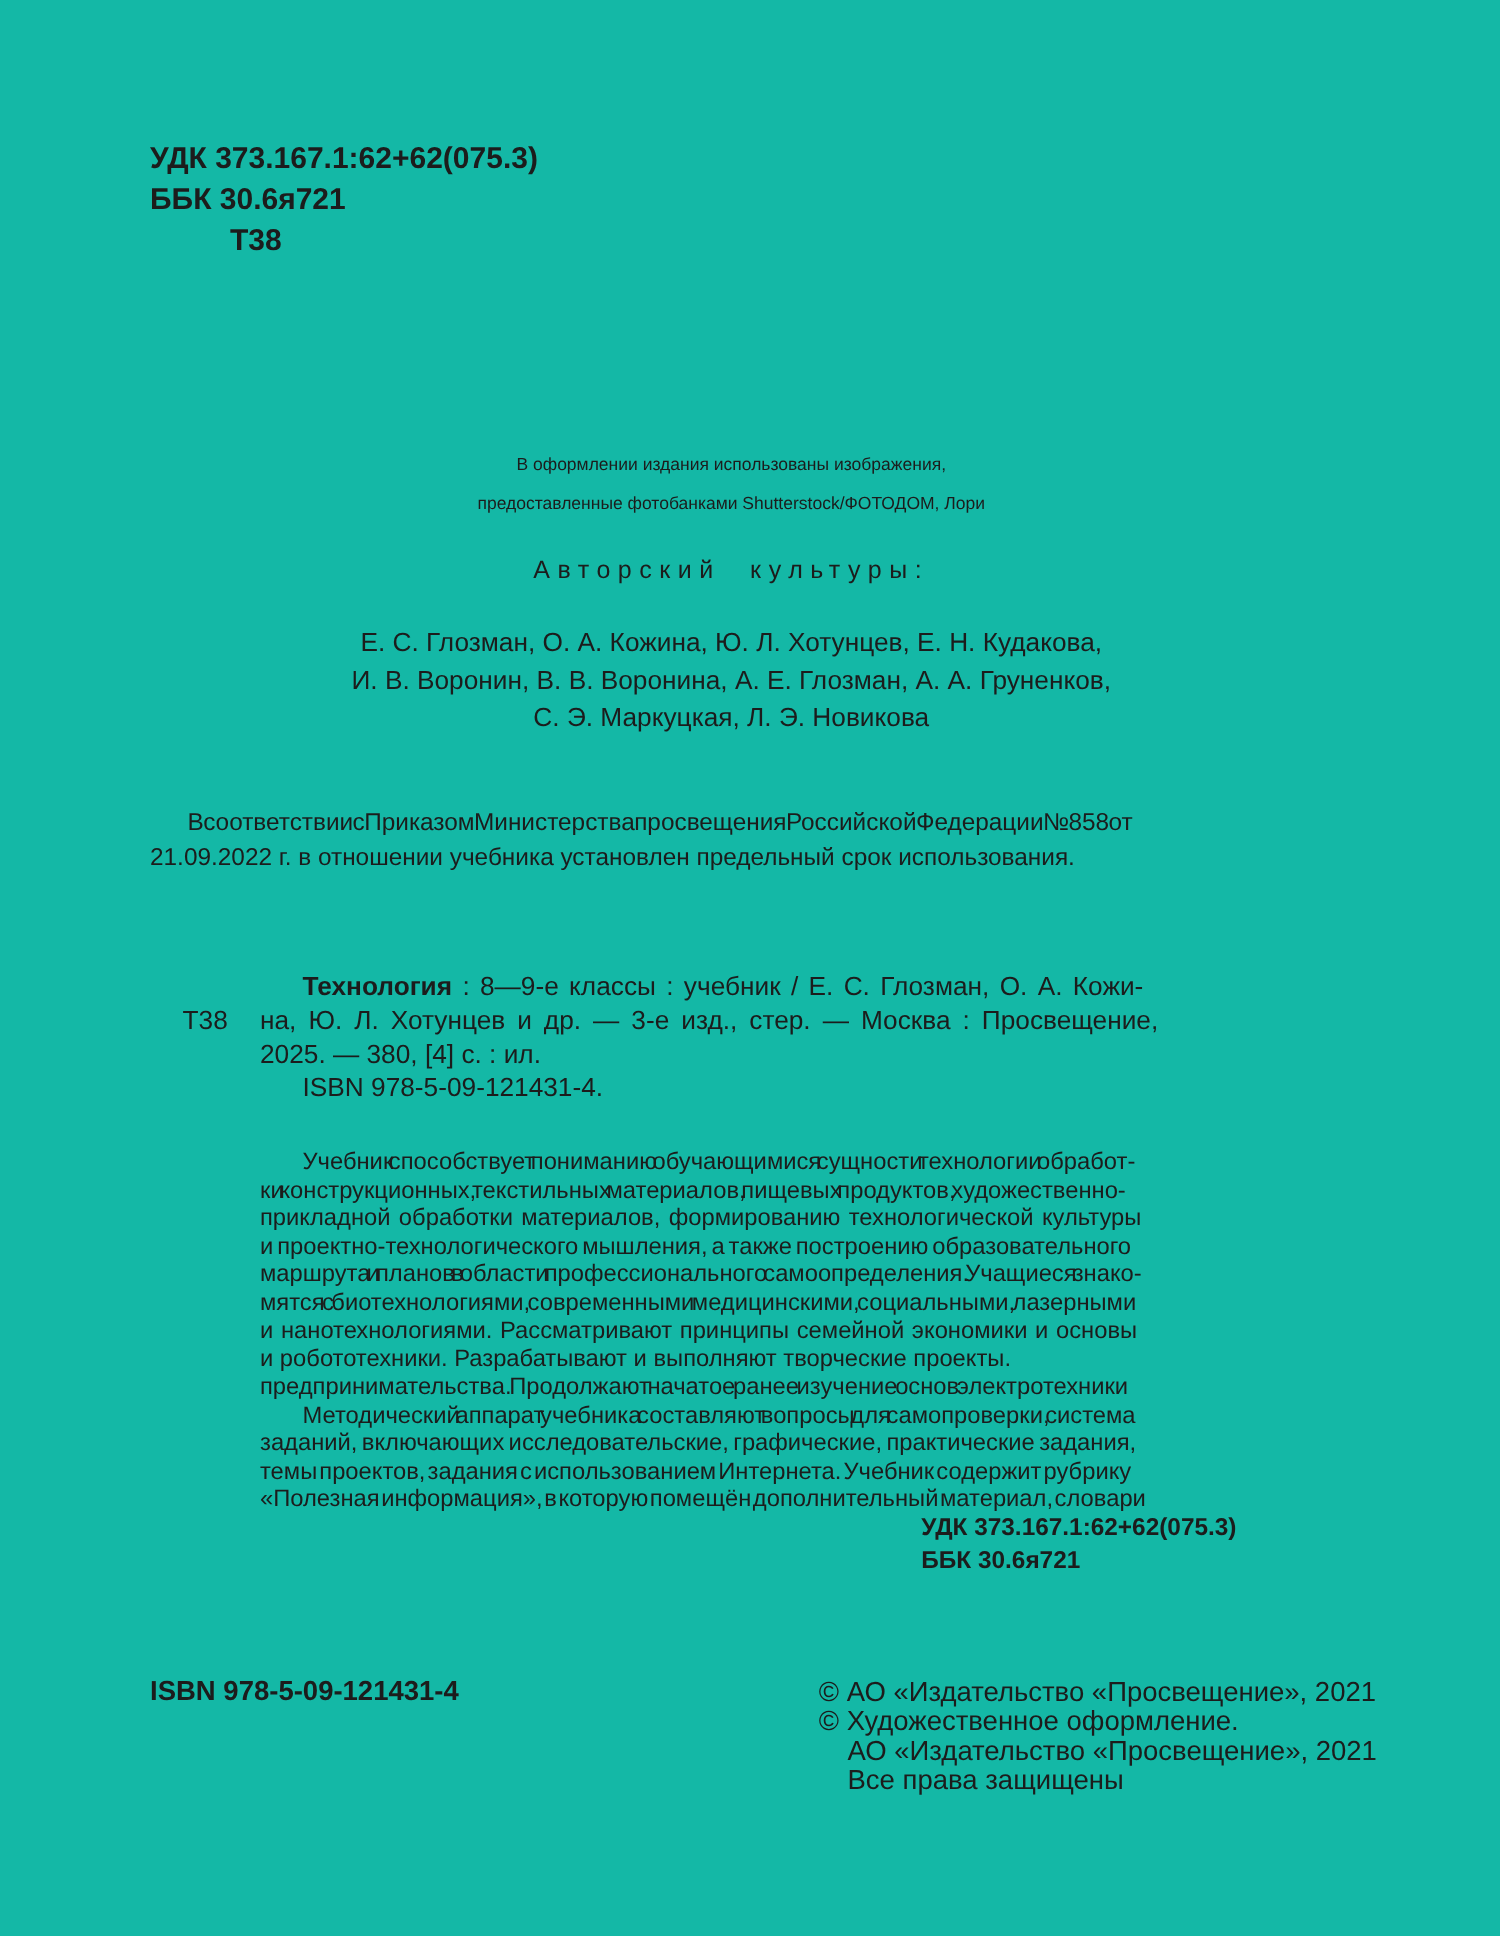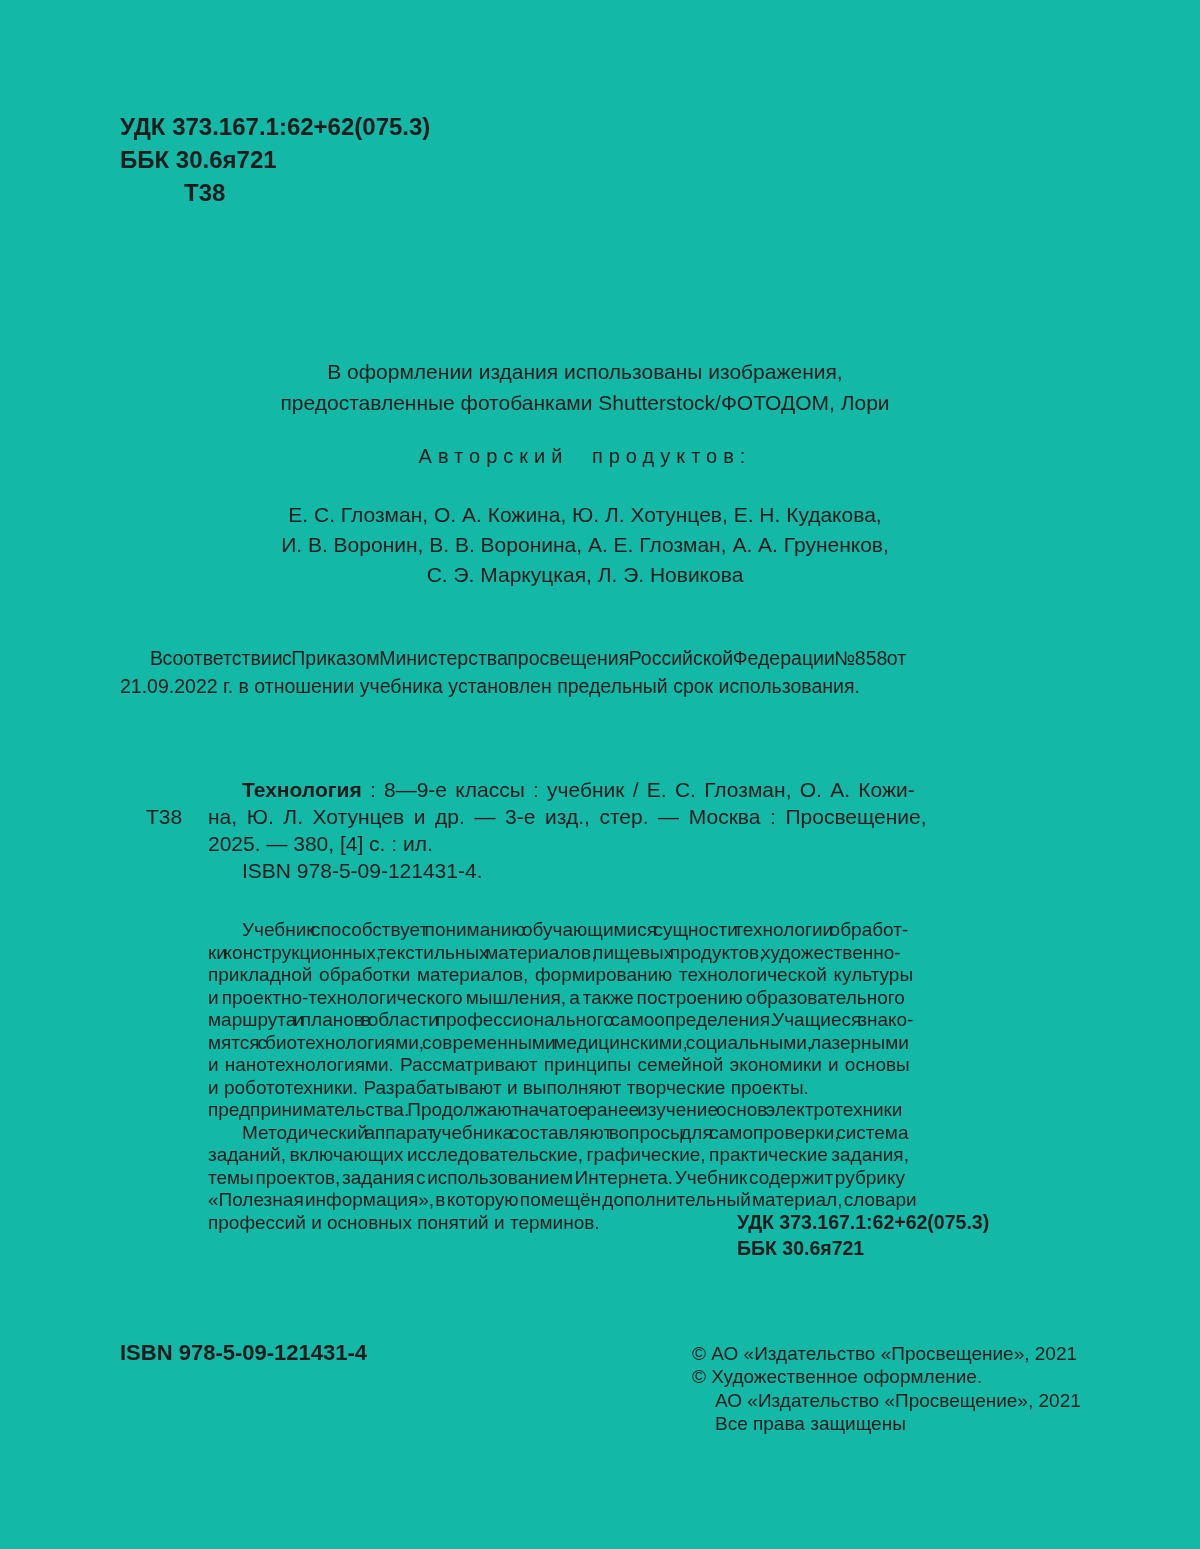--- a/index.html
+++ b/index.html
@@ -12,21 +12,21 @@
     overflow:hidden;
   }
   .abs{position:absolute;}
   .line{display:block;}
 
   
   .top-codes{left:120px;top:110px;font-weight:700;font-size:24px;line-height:33px;}
   .top-codes .sign-line{padding-left:64px;}
 
   
-  .credits{left:120px;top:356px;width:930px;text-align:center;font-size:21px;line-height:31px;}
+  .credits{left:120px;top:356px;width:930px;text-align:center;font-size:14px;line-height:31px;}
 
   
   .authors-heading{left:120px;top:445px;width:930px;text-align:center;font-size:20px;letter-spacing:6px;word-spacing:12px;}
   .authors{left:120px;top:500px;width:930px;text-align:center;font-size:21px;line-height:30px;}
 
   
   .ministry{left:120px;top:644px;width:900px;font-size:19.5px;line-height:28px;}
   .indent30{padding-left:30px;}
 
   
@@ -36,40 +36,40 @@
   .bold{font-weight:700;}
 
   
   .annotation{left:208px;top:919px;width:808px;font-size:19px;line-height:22.5px;}
 
   
   .right-codes{left:737px;top:1209px;font-weight:700;font-size:19.5px;line-height:26px;}
 
   
   .footer-isbn{left:120px;top:1340px;font-weight:700;font-size:22px;}
-  .copyright{left:692px;top:1342px;font-size:19px;line-height:23.3px;}
+  .copyright{left:655px;top:1342px;font-size:22px;line-height:23.3px;}
   .indent23{padding-left:23px;}
 </style>
 </head>
 <body>
 
 <div class="page">
 
   <div class="abs top-codes">
     <span class="line">УДК 373.167.1:62+62(075.3)</span>
     <span class="line">ББК 30.6я721</span>
     <span class="line sign-line">Т38</span>
   </div>
 
   <div class="abs credits">
     <span class="line">В оформлении издания использованы изображения,</span>
     <span class="line">предоставленные фотобанками Shutterstock/ФОТОДОМ, Лори</span>
   </div>
 
-  <div class="abs authors-heading">Авторский продуктов:</div>
+  <div class="abs authors-heading">Авторский культуры:</div>
 
   <div class="abs authors">
     <span class="line">Е. С. Глозман, О. А. Кожина, Ю. Л. Хотунцев, Е. Н. Кудакова,</span>
     <span class="line">И. В. Воронин, В. В. Воронина, А. Е. Глозман, А. А. Груненков,</span>
     <span class="line">С. Э. Маркуцкая, Л. Э. Новикова</span>
   </div>
 
   <div class="abs ministry">
     <span class="line indent30" style="word-spacing: -5.9px;">В соответствии с Приказом Министерства просвещения Российской Федерации № 858 от</span>
     <span class="line">21.09.2022 г. в отношении учебника установлен предельный срок использования.</span>
@@ -90,21 +90,20 @@
     <span class="line" style="word-spacing: -2.16667px;">и проектно-технологического мышления, а также построению образовательного</span>
     <span class="line" style="word-spacing: -8.375px;">маршрута и планов в области профессионального самоопределения. Учащиеся знако-</span>
     <span class="line" style="word-spacing: -7.33333px;">мятся с биотехнологиями, современными медицинскими, социальными, лазерными</span>
     <span class="line" style="word-spacing: 0.857143px;">и нанотехнологиями. Рассматривают принципы семейной экономики и основы</span>
     <span class="line">и робототехники. Разрабатывают и выполняют творческие проекты.</span>
     <span class="line" style="word-spacing: -7.16667px;">предпринимательства. Продолжают начатое ранее изучение основ электротехники</span>
     <span class="line indent34" style="word-spacing: -8.71429px;">Методический аппарат учебника составляют вопросы для самопроверки, система</span>
     <span class="line" style="word-spacing: -1.8px;">заданий, включающих исследовательские, графические, практические задания,</span>
     <span class="line" style="word-spacing: -3.625px;">темы проектов, задания с использованием Интернета. Учебник содержит рубрику</span>
     <span class="line" style="word-spacing: -4px;">«Полезная информация», в которую помещён дополнительный материал, словари</span>
-    <span class="line">профессий и основных понятий и терминов.</span>
   </div>
 
   <div class="abs right-codes">
     <span class="line">УДК 373.167.1:62+62(075.3)</span>
     <span class="line">ББК 30.6я721</span>
   </div>
 
   <div class="abs footer-isbn">ISBN 978-5-09-121431-4</div>
 
   <div class="abs copyright">

